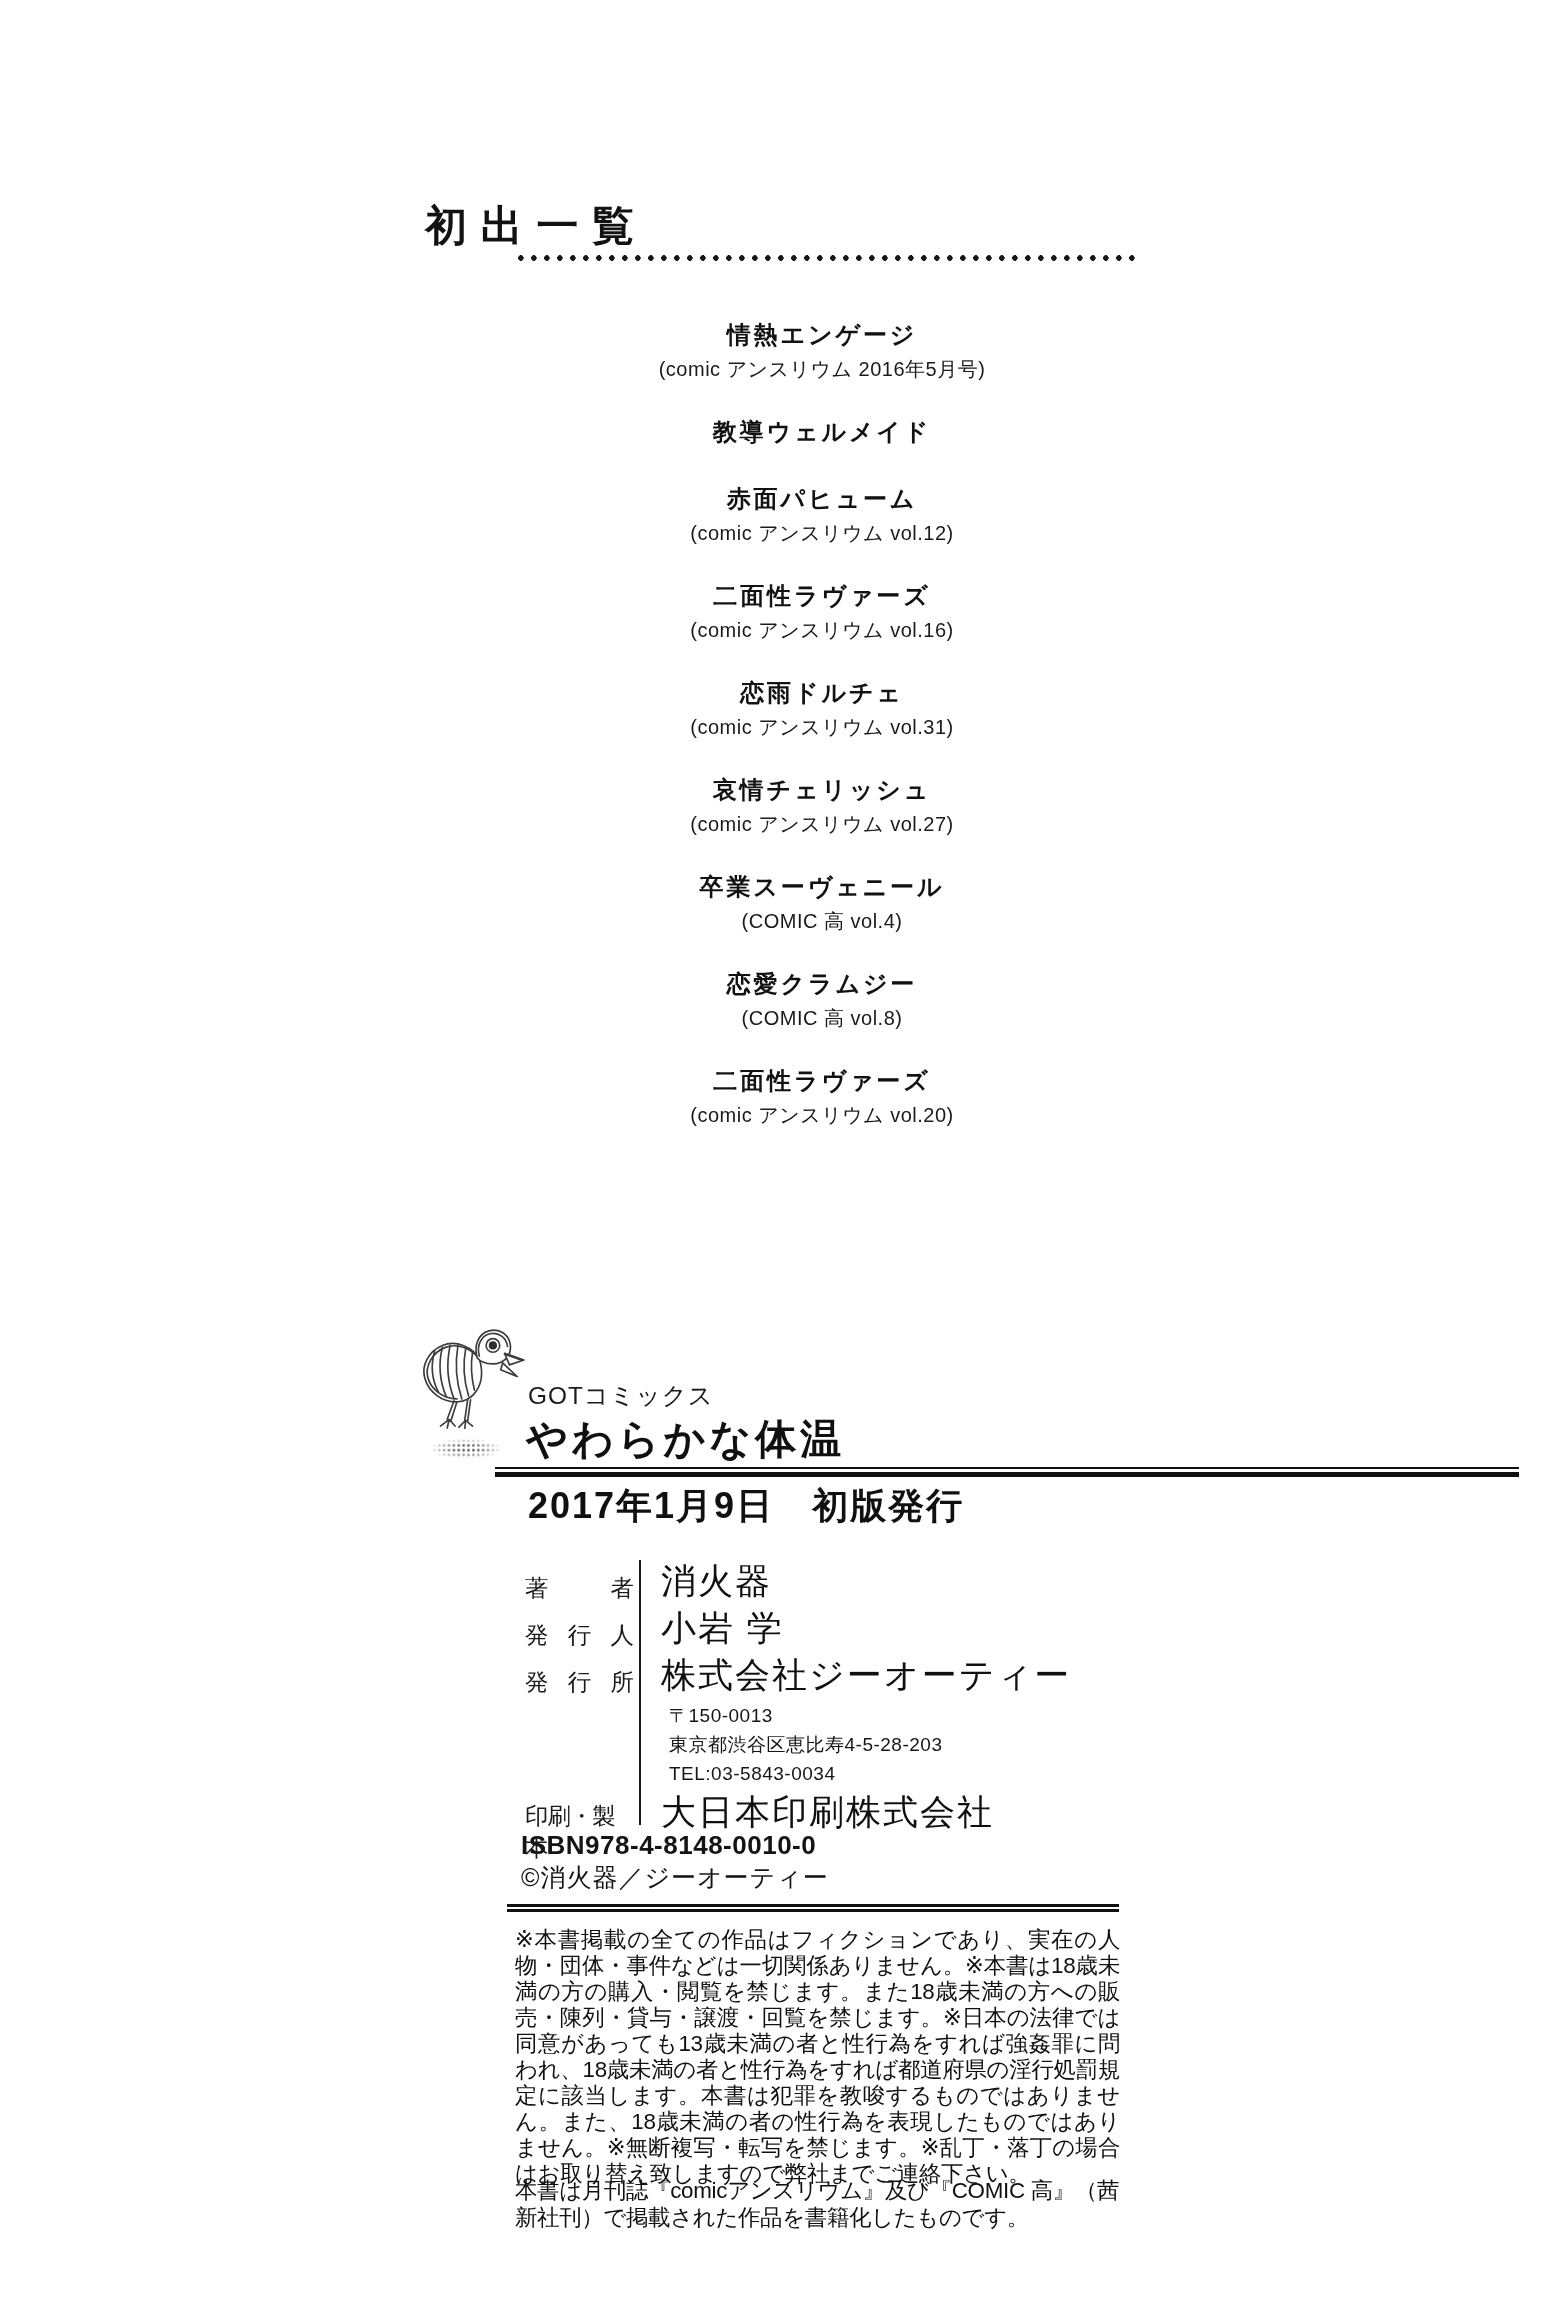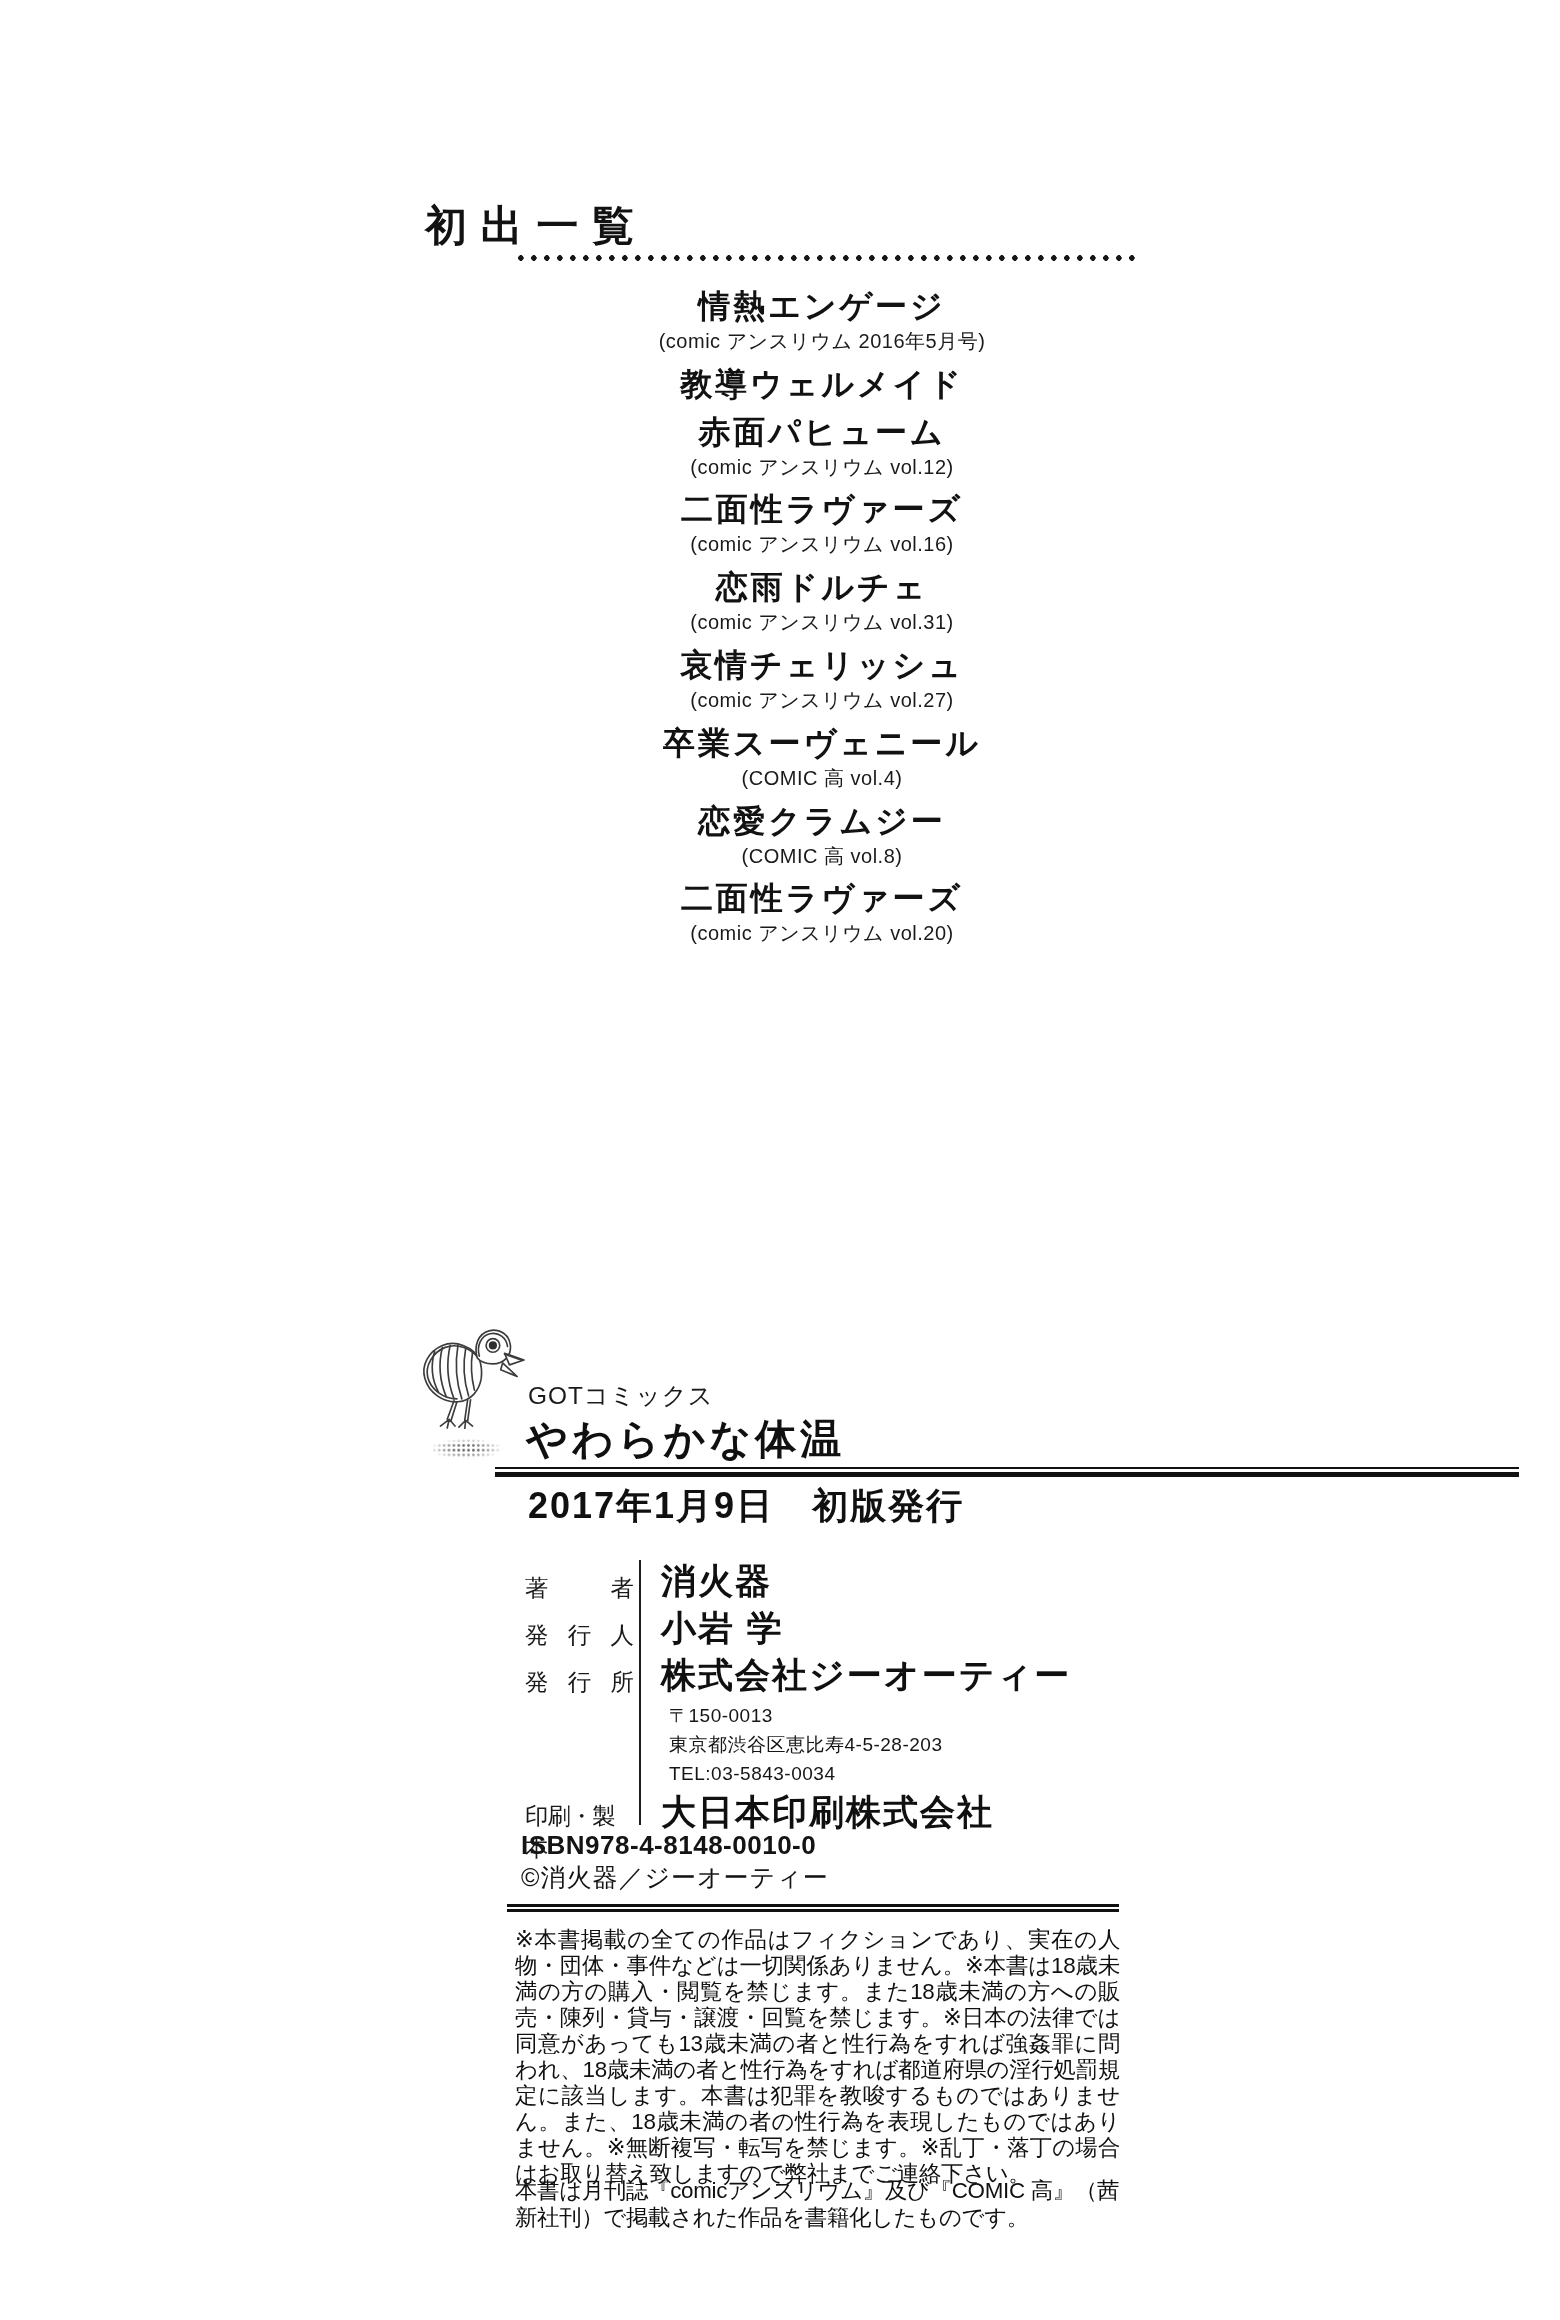--- a/index.html
+++ b/index.html
@@ -19,21 +19,21 @@
     text-align:left;font-size:42px;font-weight:bold;
     letter-spacing:13.7px;color:#121212;
   }
   .dotted-rule{
     left:517px;top:254px;width:618px;height:7.8px;
     background-image:radial-gradient(circle 2.9px at 3.9px 3.9px,#161616 2.5px,rgba(0,0,0,0) 3px);
     background-size:13px 7.8px;background-repeat:repeat-x;
   }
   .works{left:432px;top:287px;width:780px;text-align:center;}
   .work{margin:0 0 8.8px 0;}
-  .work-title{font-size:32px;font-weight:bold;letter-spacing:2.9px;line-height:39px;color:#121212;}
+  .work-title{font-size:24px;font-weight:bold;letter-spacing:2.9px;line-height:39px;color:#121212;margin-top:28px;}
   .work-source{font-size:20px;line-height:30px;letter-spacing:0.5px;color:#1a1a1a;}
 
   
   .bird{left:417px;top:1326px;}
   .bird-shadow{
     left:427px;top:1438px;width:78px;height:22.4px;border-radius:50%;
     background-image:radial-gradient(circle 1.3px at 2.4px 2.4px,rgba(85,85,85,.85) 1.1px,rgba(0,0,0,0) 1.6px);
     background-size:4.9px 4.9px;
     -webkit-mask-image:radial-gradient(closest-side,#000 30%,rgba(0,0,0,.5) 65%,transparent 95%);
     mask-image:radial-gradient(closest-side,#000 30%,rgba(0,0,0,.5) 65%,transparent 95%);
@@ -44,21 +44,21 @@
   .rule-title{
     left:495px;top:1467px;width:1024px;height:9.8px;
     background:linear-gradient(to bottom,#111 0 2px,rgba(0,0,0,0) 2px 4.9px,#111 4.9px 9.8px);
   }
   .edition{left:528px;top:1482px;font-size:36px;font-weight:bold;letter-spacing:2px;color:#101010;}
 
   .cred-label{
     left:525px;width:109px;font-size:23.4px;color:#1a1a1a;
     display:flex;justify-content:space-between;
   }
-  .cred-value{left:661px;font-size:35px;font-weight:bold;letter-spacing:2px;color:#101010;}
+  .cred-value{left:661px;font-size:35px;font-weight:normal;letter-spacing:2px;color:#101010;}
   .cred-sub{left:669px;font-size:19px;line-height:29px;letter-spacing:0.5px;color:#161616;}
   .cred-divider{left:639px;top:1560px;width:2.4px;height:265px;background:#1c1c1c;}
 
   .isbn{left:521px;top:1830px;font-size:26px;font-weight:bold;letter-spacing:0.5px;color:#141414;}
   .copyright{left:521px;top:1861px;font-size:25px;letter-spacing:1px;color:#141414;}
 
   .rule-legal{
     left:507px;top:1904px;width:612px;height:7.8px;
     background:linear-gradient(to bottom,#111 0 2.9px,rgba(0,0,0,0) 2.9px 5.4px,#111 5.4px 7.8px);
   }

